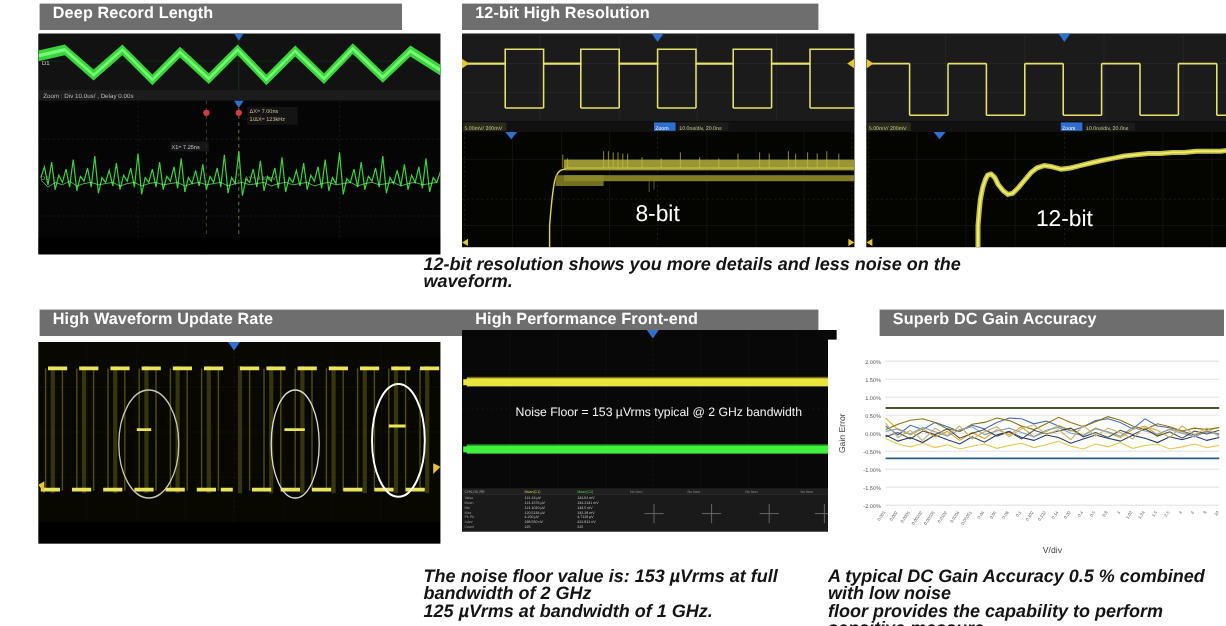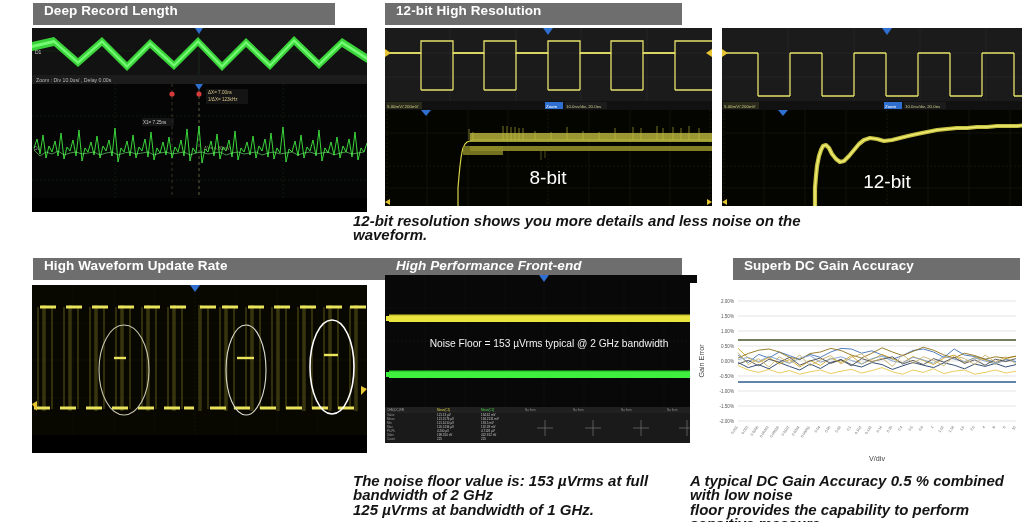--- a/index.html
+++ b/index.html
@@ -378,21 +378,21 @@
 
       <ellipse cx="92" cy="85" rx="25" ry="45" fill="none" stroke="#c8c8b0" stroke-width="1.1"></ellipse>
       <ellipse cx="214" cy="85" rx="20" ry="45" fill="none" stroke="#dcdcd0" stroke-width="1.1"></ellipse>
       <ellipse cx="300" cy="82" rx="22" ry="47" fill="none" stroke="#ffffff" stroke-width="1.6"></ellipse>
       <polygon points="0,119 5,116 5,126" fill="#e5c532"></polygon>
       <polygon points="335,104 329,101 329,110" fill="#e5c532"></polygon>
     </svg>
   </div>
 
 
-  <div class="panel-header" style="left:385px; top:258px; width:297px;font-style:italic;">
+  <div class="panel-header" style="left:385px; top:258px; width:297px;">
     <span>High Performance Front-end</span>
   </div>
 
   <div class="scope" style="left:353px; top:275px; width:312px; height:168px;">
     <svg width="328" height="168" viewBox="0 0 328 168">
       <rect x="0" y="0" width="328" height="132" fill="#080808"></rect>
       <g stroke="#1e1e1e" stroke-width=".5" stroke-dasharray="2 2">
         <line x1="0" y1="66" x2="328" y2="66"></line>
         <line x1="159" y1="0" x2="159" y2="132"></line>
       </g>

